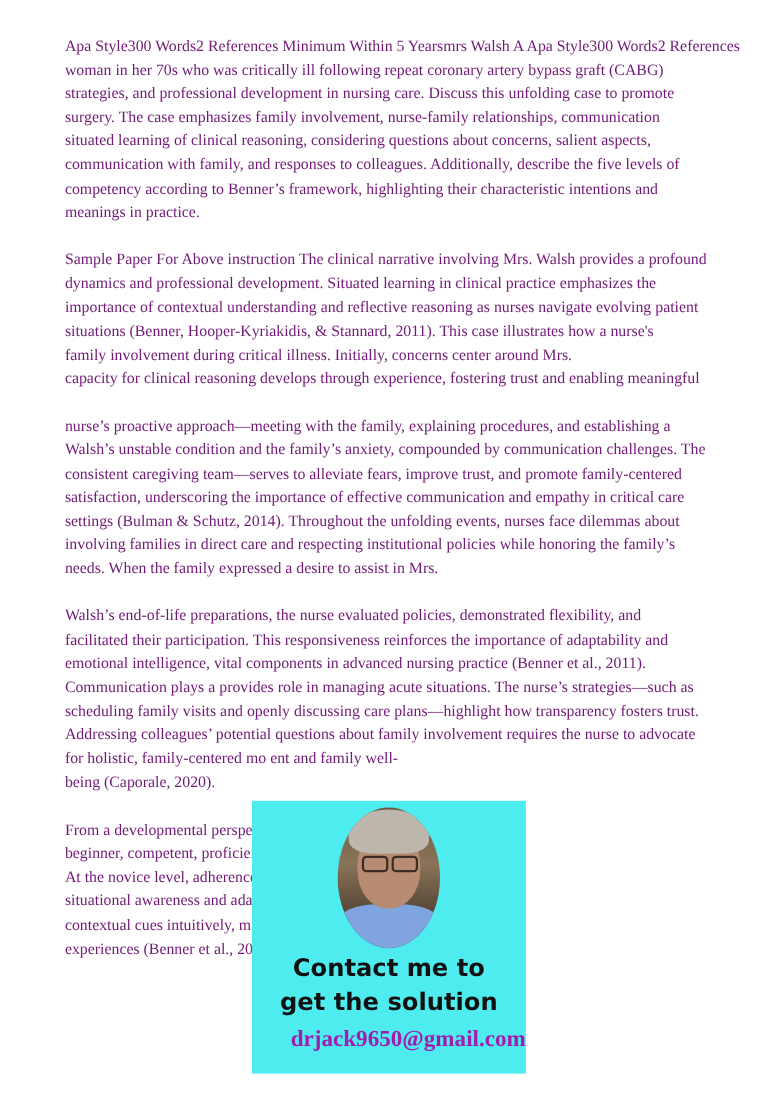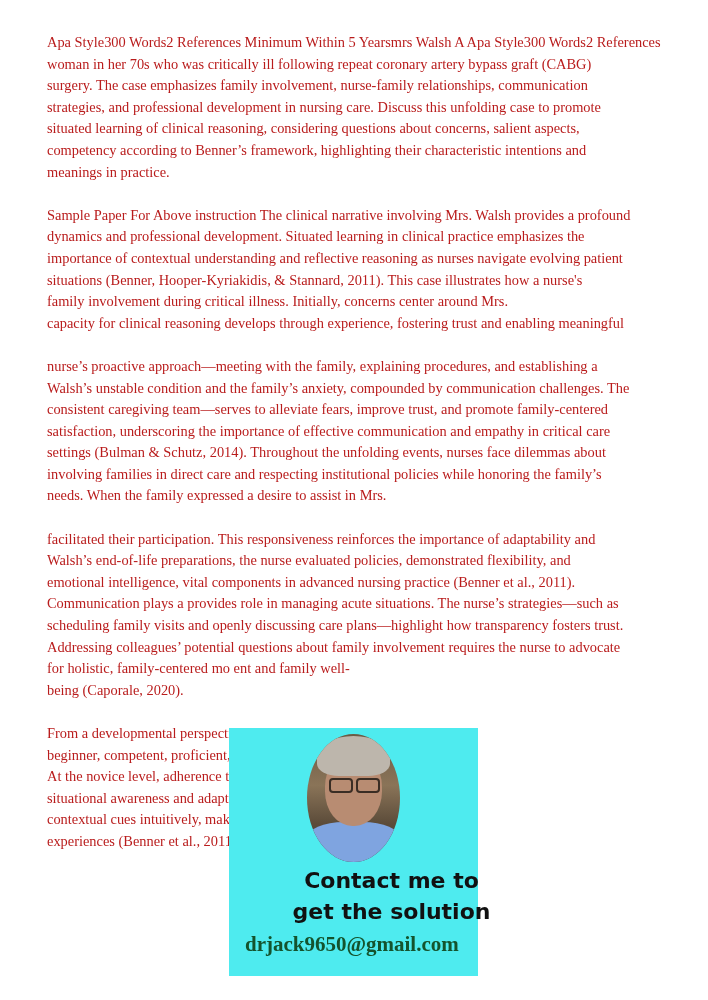--- a/index.html
+++ b/index.html
@@ -8,27 +8,27 @@
       background: #ffffff;
     }
     body {
       width: 708px;
       height: 1000px;
       position: relative;
       overflow: hidden;
     }
     .page {
       position: absolute;
-      left: 47px;
+      left: 59px;
       top: 32px;
       width: 630px;
       font-family: "Liberation Serif", "DejaVu Serif", serif;
       font-size: 14.4px;
       line-height: 21.6px;
-      color: #b91c1c;
+      color: #701a75;
     }
     .para {
       margin: 0 0 21.6px 0;
     }
     .line {
       display: block;
       white-space: nowrap;
       height: 21.6px;
     }
     .promo {
@@ -92,45 +92,45 @@
       position: absolute;
       left: 0;
       top: 137px;
       width: 249px;
       text-align: center;
       font-family: "DejaVu Sans", "Liberation Sans", sans-serif;
       font-weight: bold;
       font-size: 22px;
       line-height: 31px;
       color: #111111;
-      padding-left: 38px;
     }
     .promo-email {
       position: absolute;
-      left: 16px;
+      left: 0;
       top: 203px;
       width: 249px;
-      text-align: left;
+      text-align: right;
       font-family: "Liberation Serif", "DejaVu Serif", serif;
       font-weight: bold;
       font-size: 21px;
       line-height: 26px;
-      color: #14532d;
+      color: #a21caf;
     }
   </style>
 </head>
 <body>
 
 <div class="page">
   <p class="para">
     <span class="line">Apa Style300 Words2 References Minimum Within 5 Yearsmrs Walsh A Apa Style300 Words2 References</span>
     <span class="line">woman in her 70s who was critically ill following repeat coronary artery bypass graft (CABG)</span>
+    <span class="line">strategies, and professional development in nursing care. Discuss this unfolding case to promote</span>
     <span class="line">surgery. The case emphasizes family involvement, nurse-family relationships, communication</span>
-    <span class="line">strategies, and professional development in nursing care. Discuss this unfolding case to promote</span>
     <span class="line">situated learning of clinical reasoning, considering questions about concerns, salient aspects,</span>
+    <span class="line">communication with family, and responses to colleagues. Additionally, describe the five levels of</span>
     <span class="line">competency according to Benner’s framework, highlighting their characteristic intentions and</span>
     <span class="line">meanings in practice.</span>
   </p>
   <p class="para">
     <span class="line">Sample Paper For Above instruction The clinical narrative involving Mrs. Walsh provides a profound</span>
     <span class="line">dynamics and professional development. Situated learning in clinical practice emphasizes the</span>
     <span class="line">importance of contextual understanding and reflective reasoning as nurses navigate evolving patient</span>
     <span class="line">situations (Benner, Hooper-Kyriakidis, &amp; Stannard, 2011). This case illustrates how a nurse's</span>
     <span class="line">family involvement during critical illness. Initially, concerns center around Mrs.</span>
     <span class="line">capacity for clinical reasoning develops through experience, fostering trust and enabling meaningful</span>
@@ -138,22 +138,22 @@
   <p class="para">
     <span class="line">nurse’s proactive approach—meeting with the family, explaining procedures, and establishing a</span>
     <span class="line">Walsh’s unstable condition and the family’s anxiety, compounded by communication challenges. The</span>
     <span class="line">consistent caregiving team—serves to alleviate fears, improve trust, and promote family-centered</span>
     <span class="line">satisfaction, underscoring the importance of effective communication and empathy in critical care</span>
     <span class="line">settings (Bulman &amp; Schutz, 2014). Throughout the unfolding events, nurses face dilemmas about</span>
     <span class="line">involving families in direct care and respecting institutional policies while honoring the family’s</span>
     <span class="line">needs. When the family expressed a desire to assist in Mrs.</span>
   </p>
   <p class="para">
+    <span class="line">Walsh’s end-of-life preparations, the nurse evaluated policies, demonstrated flexibility, and</span>
     <span class="line">facilitated their participation. This responsiveness reinforces the importance of adaptability and</span>
-    <span class="line">Walsh’s end-of-life preparations, the nurse evaluated policies, demonstrated flexibility, and</span>
     <span class="line">emotional intelligence, vital components in advanced nursing practice (Benner et al., 2011).</span>
     <span class="line">Communication plays a provides role in managing acute situations. The nurse’s strategies—such as</span>
     <span class="line">scheduling family visits and openly discussing care plans—highlight how transparency fosters trust.</span>
     <span class="line">Addressing colleagues’ potential questions about family involvement requires the nurse to advocate</span>
     <span class="line">for holistic, family-centered mo                                                              ent and family well-</span>
     <span class="line">being (Caporale, 2020).</span>
   </p>
   <p class="para">
     <span class="line">From a developmental perspecti                                                                ency—novice, advanced</span>
     <span class="line">beginner, competent, proficient,                                                              nurse’s skill set evolves.</span>

